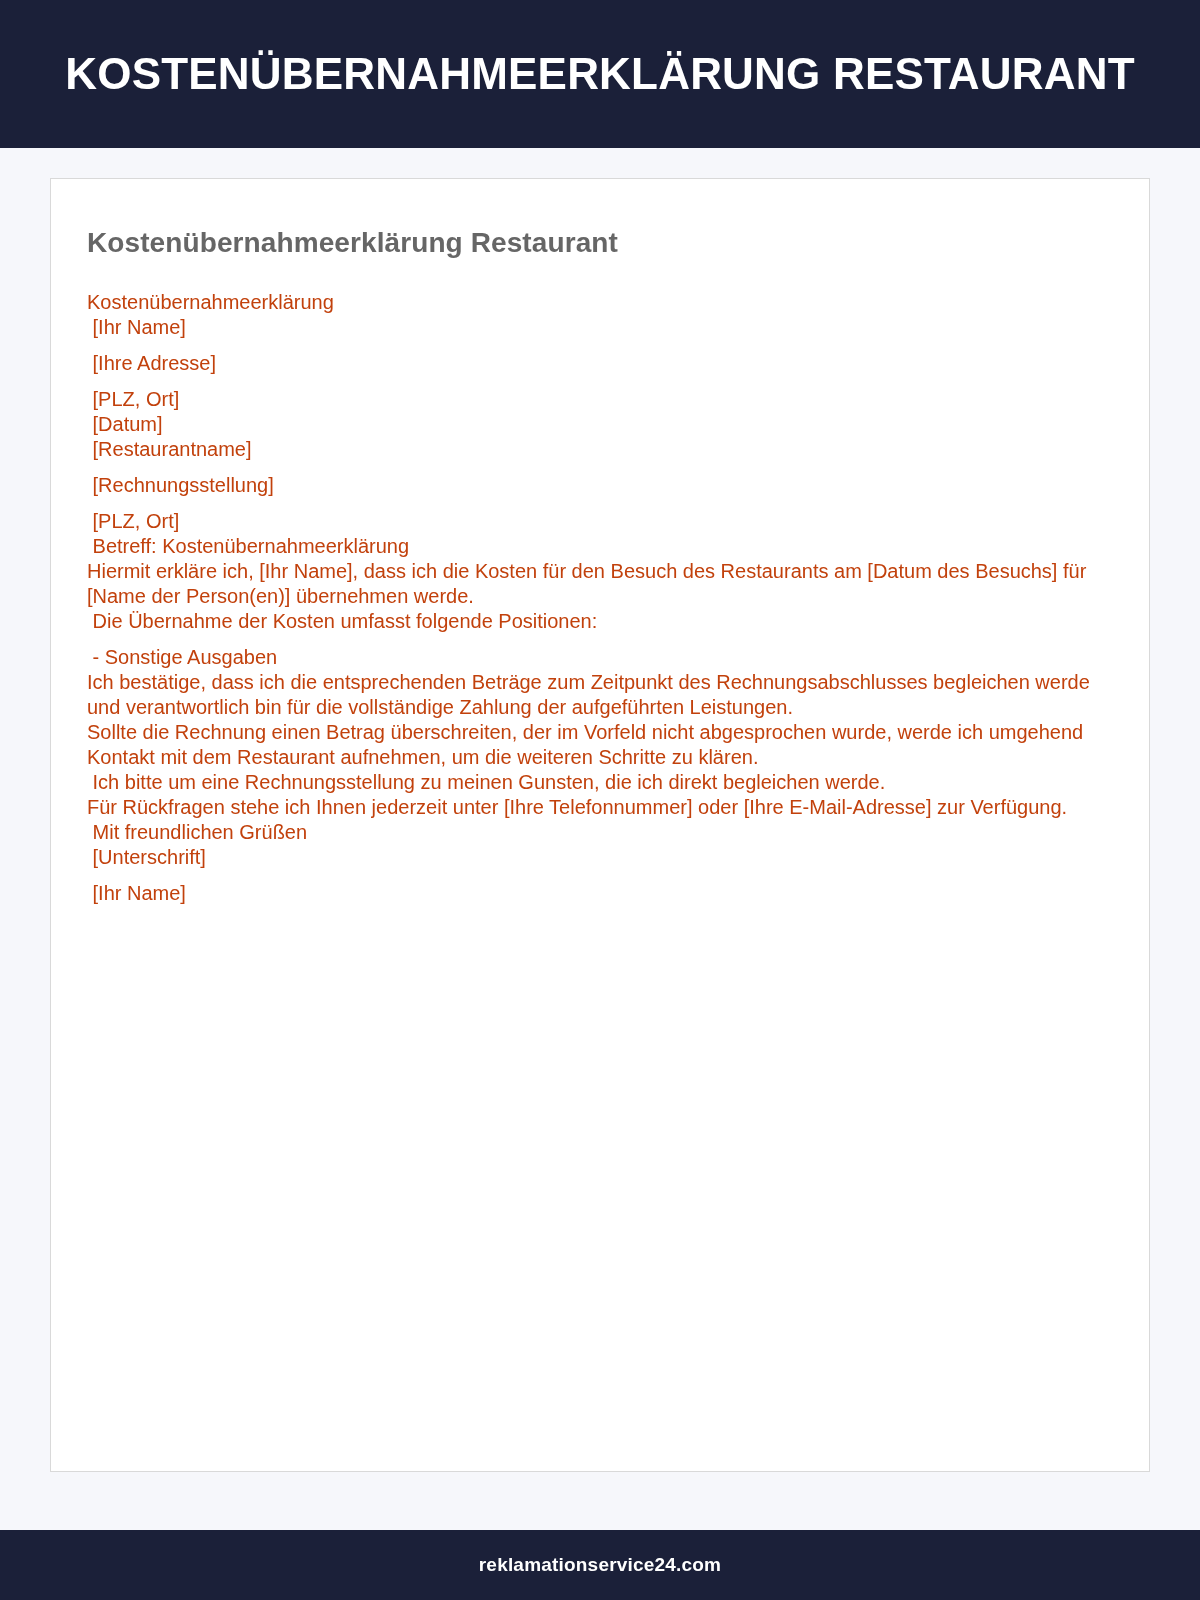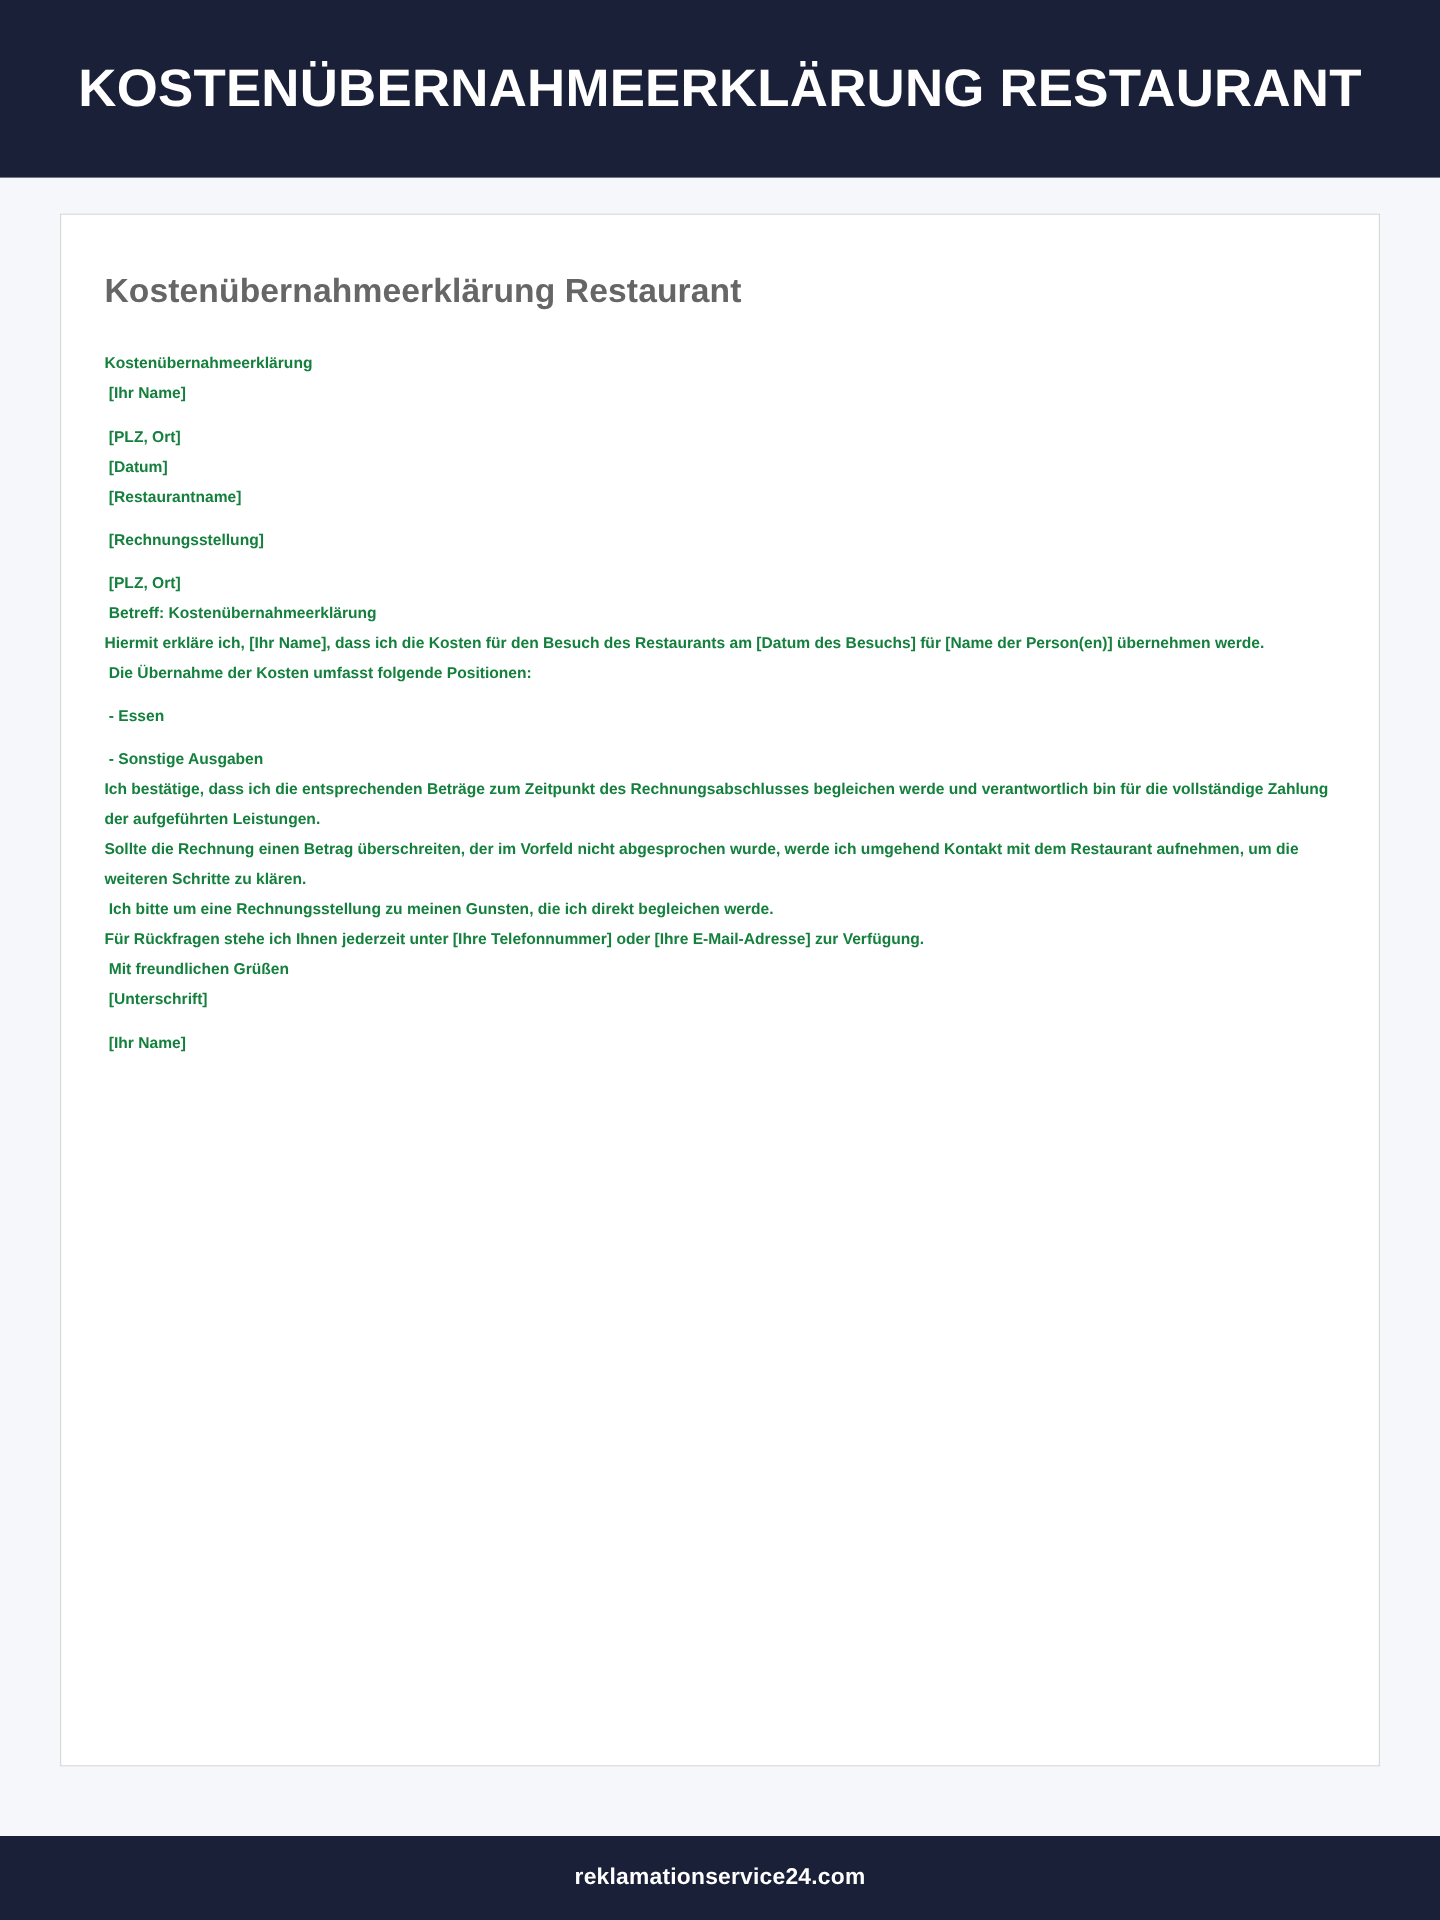--- a/index.html
+++ b/index.html
@@ -61,23 +61,23 @@
   .doc-title {
     font-size: 28px;
     font-weight: bold;
     color: #666666;
     margin: 0 0 30px 0;
     line-height: 1.25;
     letter-spacing: 0.1px;
   }
 
   .doc-body {
-    color: #15803d;
-    font-size: 13px;
-    font-weight: bold;
+    color: #c2410c;
+    font-size: 20px;
+    font-weight: normal;
     line-height: 25px;
   }
 
   .doc-body .blk {
     margin: 0 0 11px 0;
     white-space: pre-wrap;
   }
 
   .doc-body .blk:last-child { margin-bottom: 0; }
 
@@ -106,29 +106,29 @@
   <header class="site-header">
     <h1>KOSTENÜBERNAHMEERKLÄRUNG RESTAURANT</h1>
   </header>
 
   <div class="main-area">
     <article class="doc-card">
       <h2 class="doc-title">Kostenübernahmeerklärung Restaurant</h2>
       <div class="doc-body">
         <p class="blk">Kostenübernahmeerklärung
  [Ihr Name]</p>
+        <p class="blk"> [Ihre Adresse]</p>
         <p class="blk"> [PLZ, Ort]
  [Datum]
  [Restaurantname]</p>
         <p class="blk"> [Rechnungsstellung]</p>
         <p class="blk"> [PLZ, Ort]
  Betreff: Kostenübernahmeerklärung
 Hiermit erkläre ich, [Ihr Name], dass ich die Kosten für den Besuch des Restaurants am [Datum des Besuchs] für [Name der Person(en)] übernehmen werde.
  Die Übernahme der Kosten umfasst folgende Positionen:</p>
-        <p class="blk"> - Essen</p>
         <p class="blk"> - Sonstige Ausgaben
 Ich bestätige, dass ich die entsprechenden Beträge zum Zeitpunkt des Rechnungsabschlusses begleichen werde und verantwortlich bin für die vollständige Zahlung der aufgeführten Leistungen.
 Sollte die Rechnung einen Betrag überschreiten, der im Vorfeld nicht abgesprochen wurde, werde ich umgehend Kontakt mit dem Restaurant aufnehmen, um die weiteren Schritte zu klären.
  Ich bitte um eine Rechnungsstellung zu meinen Gunsten, die ich direkt begleichen werde.
 Für Rückfragen stehe ich Ihnen jederzeit unter [Ihre Telefonnummer] oder [Ihre E-Mail-Adresse] zur Verfügung.
  Mit freundlichen Grüßen
  [Unterschrift]</p>
         <p class="blk"> [Ihr Name]</p>
       </div>
     </article>

